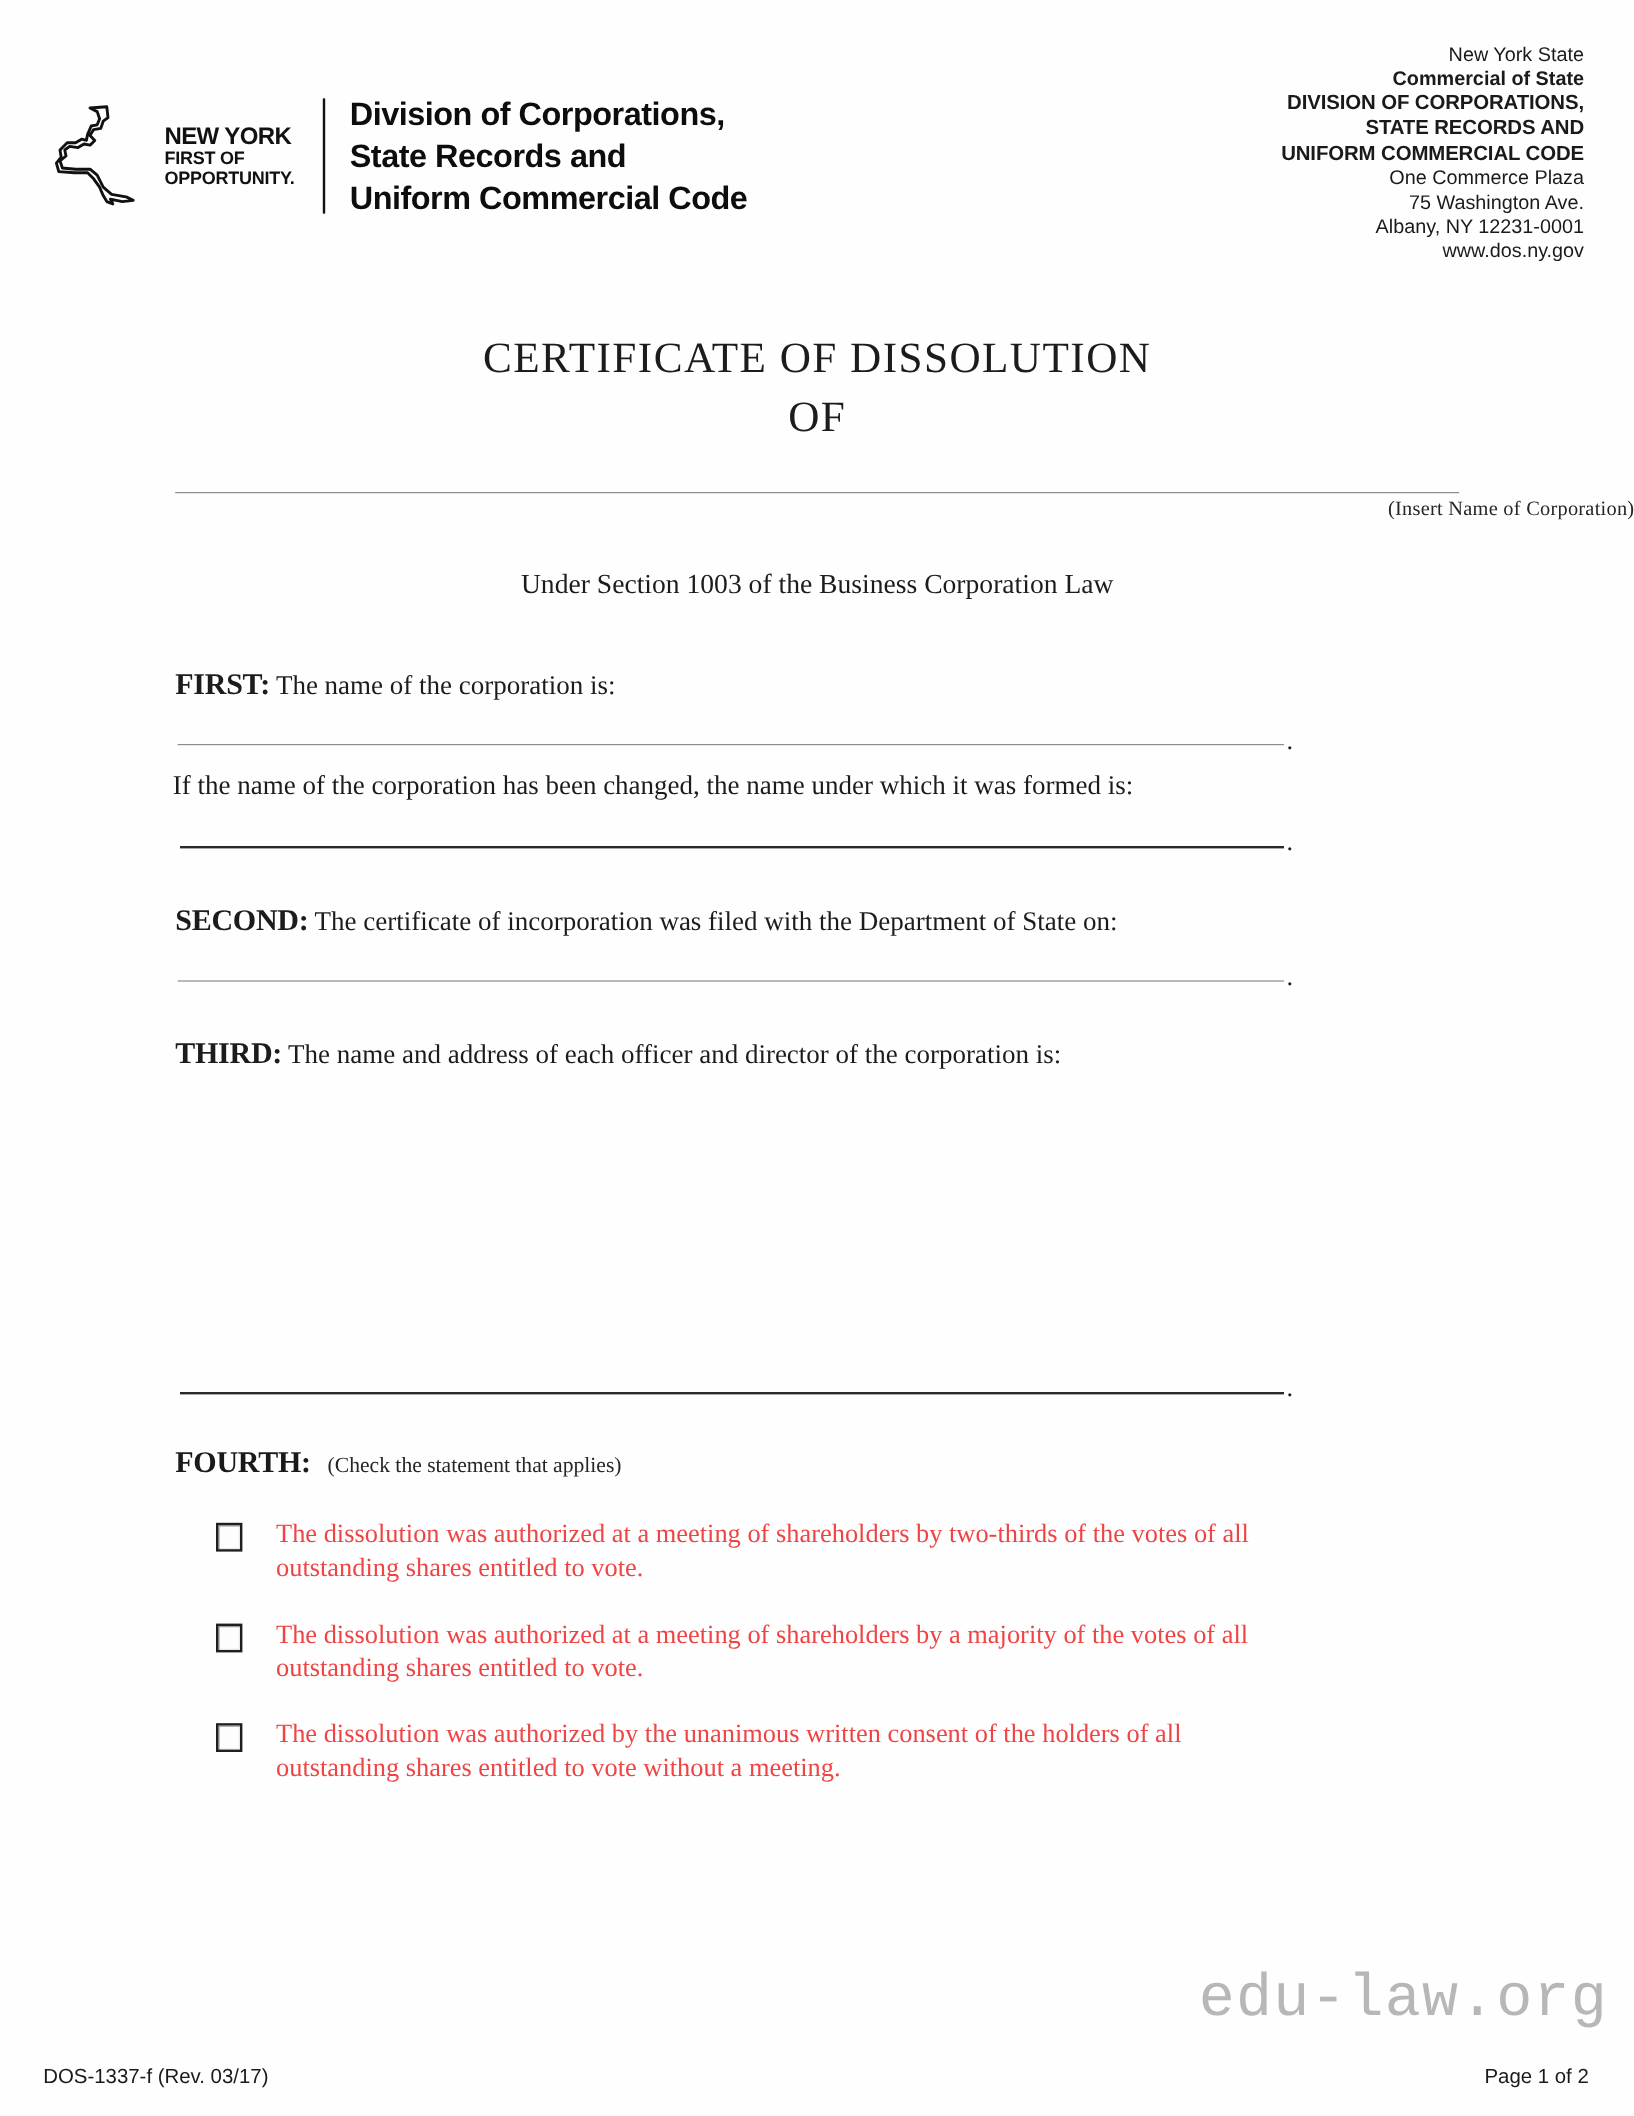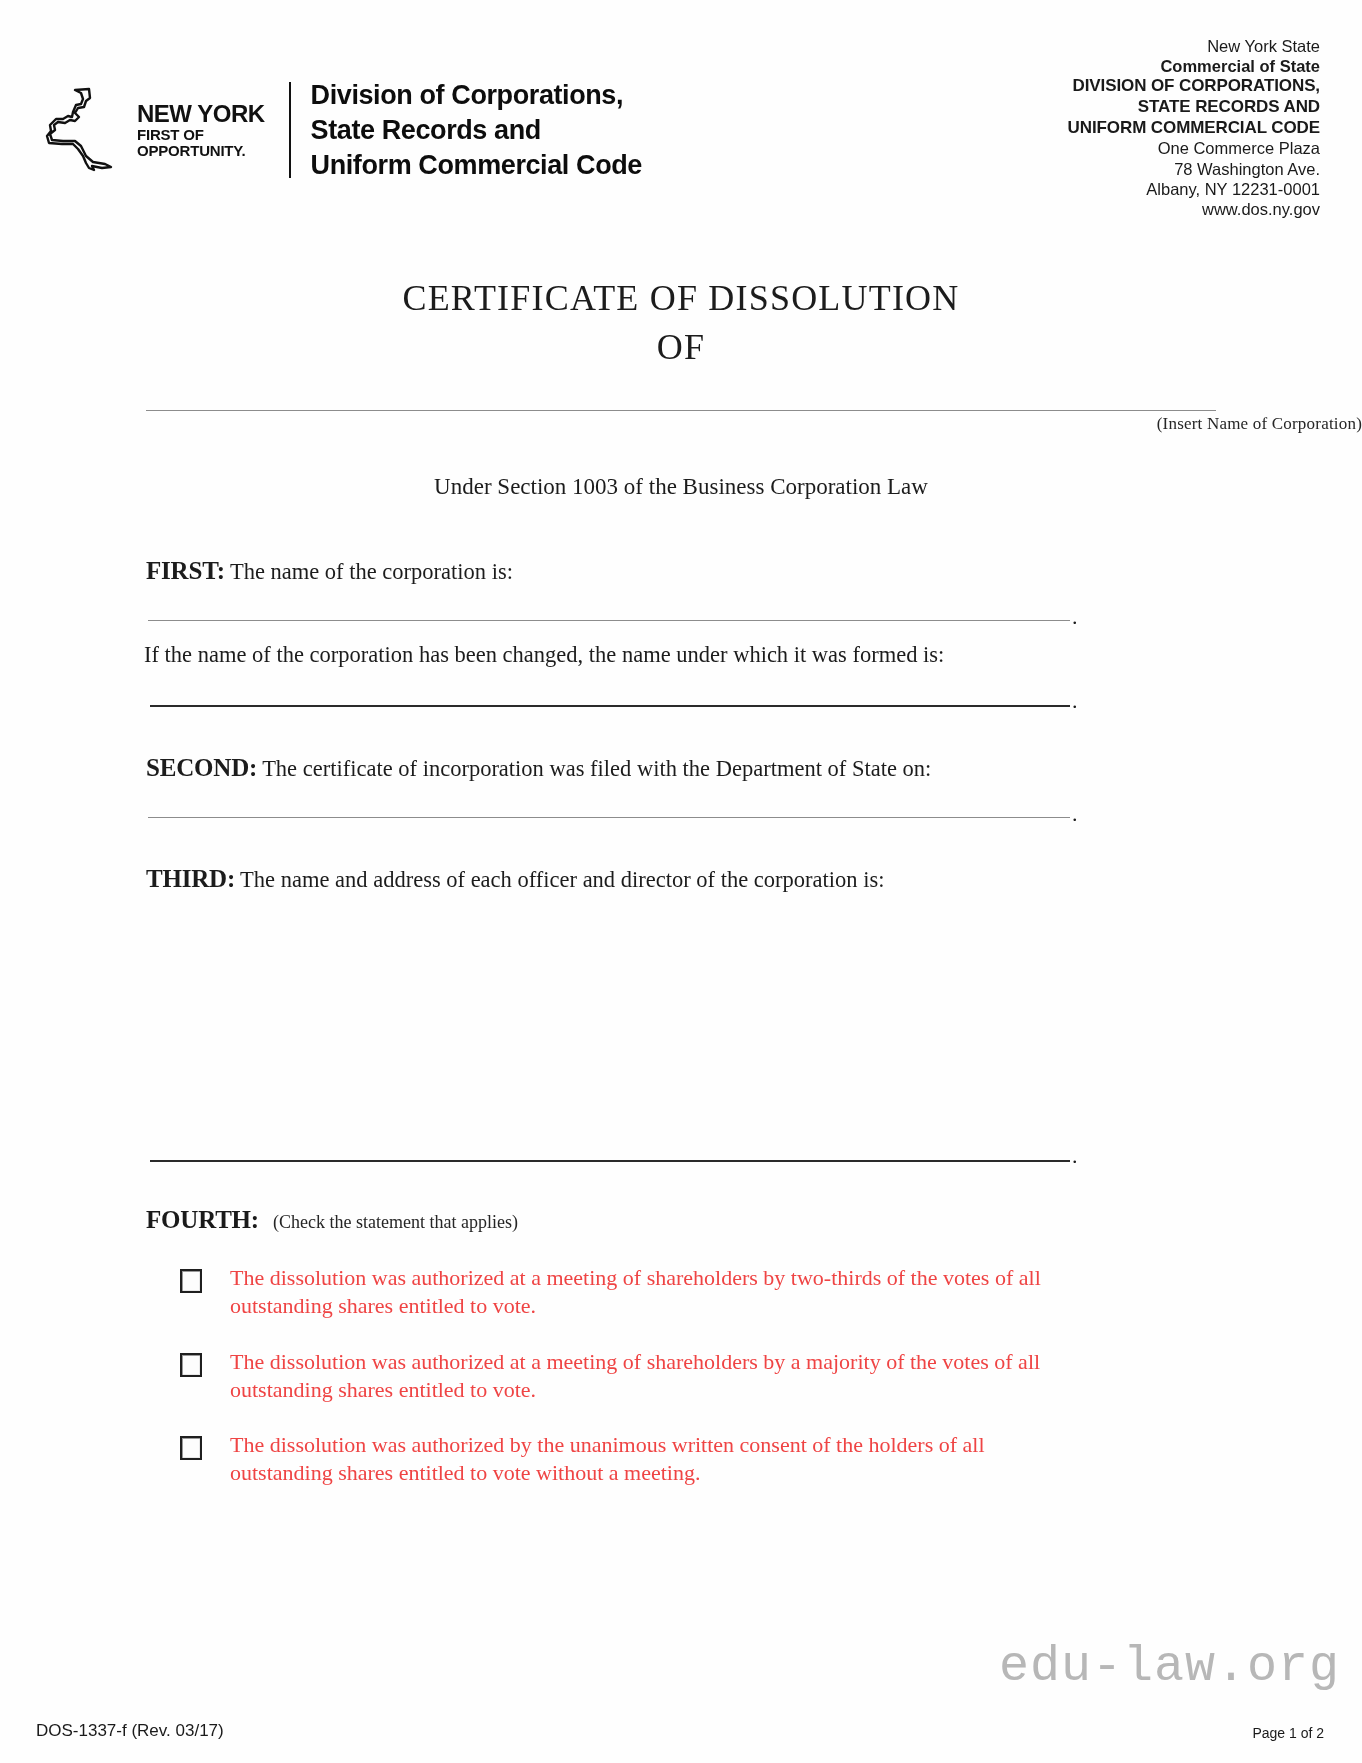--- a/index.html
+++ b/index.html
@@ -46,21 +46,21 @@
     height: 92px;
     flex: none;
   }
   .ny-words {
     margin-left: -4px;
     line-height: 1;
   }
   .ny-words .l1 {
     font-family: "Liberation Sans", sans-serif;
     font-weight: bold;
-    font-size: 24px;
+    font-size: 20px;
     letter-spacing: -0.5px;
     color: #111;
   }
   .ny-words .l2, .ny-words .l3 {
     font-family: "Liberation Sans", sans-serif;
     font-weight: bold;
     font-size: 15px;
     letter-spacing: -0.2px;
     color: #111;
     margin-top: 1px;
@@ -236,21 +236,21 @@
     bottom: 22px;
     font-family: "Liberation Sans", sans-serif;
     font-size: 17px;
     color: #1a1a1a;
   }
   .footer-right {
     position: absolute;
     right: 38px;
     bottom: 22px;
     font-family: "Liberation Sans", sans-serif;
-    font-size: 14px;
+    font-size: 17px;
     color: #1a1a1a;
   }
 </style>
 </head>
 <body>
 
 <div class="page">
 
   <div class="header">
 
@@ -273,21 +273,21 @@
       </div>
     </div>
 
     <div class="agency-block">
       <div class="ln">New York State</div>
       <div class="ln b">Commercial of State</div>
       <div class="ln caps">DIVISION OF CORPORATIONS,</div>
       <div class="ln caps">STATE RECORDS AND</div>
       <div class="ln caps">UNIFORM COMMERCIAL CODE</div>
       <div class="ln">One Commerce Plaza</div>
-      <div class="ln">78 Washington Ave.</div>
+      <div class="ln">75 Washington Ave.</div>
       <div class="ln">Albany, NY 12231-0001</div>
       <div class="ln">www.dos.ny.gov</div>
     </div>
   </div>
 
   <div class="doc-title">
     <span>CERTIFICATE OF DISSOLUTION</span>
     <span class="t2">OF</span>
   </div>
 

